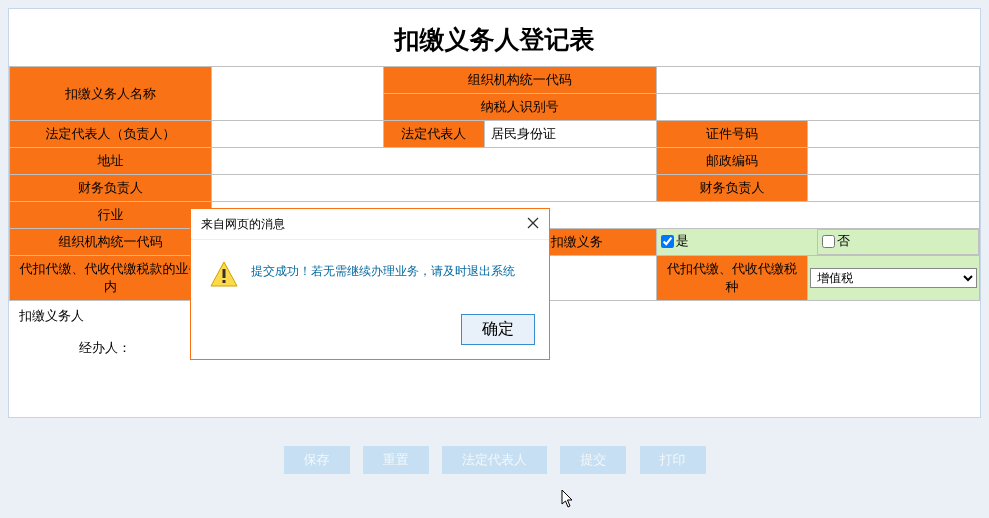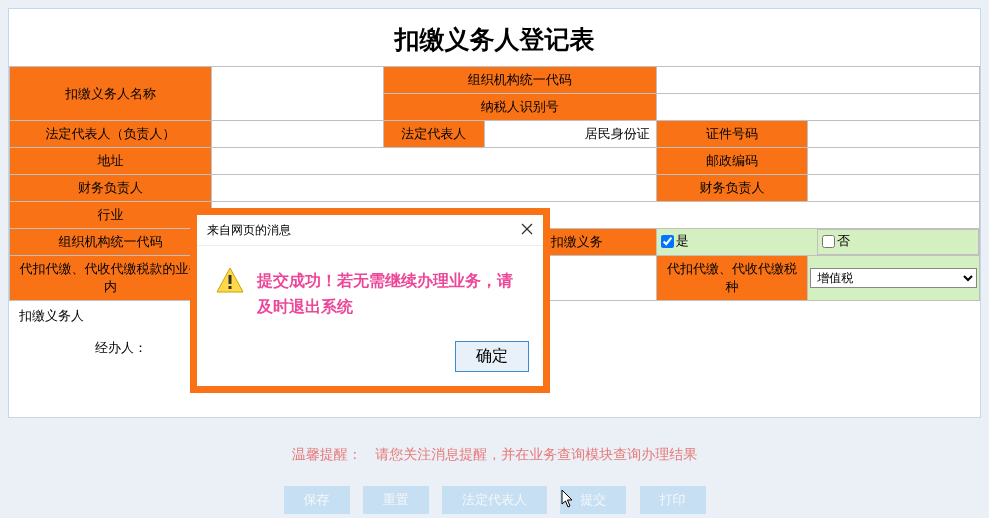--- a/index.html
+++ b/index.html
@@ -14,26 +14,26 @@
     .checkbox-wrap { display: inline-flex; align-items: center; }
     .checkbox-wrap input { margin-right: 2px; }
     .select { border: 1px solid #888; width: 100%; font-size: 12px; background: #fff; padding: 1px 2px; }
     .input-plain { border: none; background: transparent; color: #444; font-size: 13px; }
     .bottom-row { padding: 6px 10px; font-size: 13px; }
     .bottom-row span { display: inline-block; margin-right: 60px; }
     .footer { text-align: center; margin-top: 28px; }
     .tip { color: #e87878; font-size: 14px; margin-bottom: 22px; }
     .tip .lbl { color: #e87878; margin-right: 10px; }
     .btns button { background: #a9d2ef; border: none; color: #fff; padding: 5px 20px; margin: 0 5px; font-size: 13px; opacity: 0.55; cursor: pointer; }
-    .dialog { position: absolute; left: 190px; top: 208px; width: 360px; background: #fff; border: 7px solid #f97316; z-index: 100; }
+    .dialog { position: absolute; left: 190px; top: 208px; width: 360px; background: #fff; border: 1px solid #f97316; z-index: 100; }
     .dialog-title { padding: 6px 10px; font-size: 12px; border-bottom: 1px solid #eee; display: flex; justify-content: space-between; align-items: center; }
     .dialog-close { cursor: pointer; font-size: 16px; font-weight: 300; }
     .dialog-body { padding: 22px 18px 14px; display: flex; align-items: flex-start; }
     .warn-icon { margin-right: 12px; margin-top: -2px; }
-    .dialog-msg { font-size: 16px; color: #ec4899; line-height: 1.6; font-weight: bold; }
+    .dialog-msg { font-size: 12px; color: #0369a1; line-height: 1.6; }
     .dialog-footer { text-align: right; padding: 8px 14px 14px; }
     .dialog-ok { padding: 4px 20px; border: 1px solid #3a8ccc; background: #e8f1f9; font-size: 16px; cursor: pointer; }
     .cursor { position: absolute; left: 561px; top: 489px; z-index: 200; }
   </style>
 </head>
 <body>
 
 <div class="main-panel">
   <div class="title">扣缴义务人登记表</div>
   <table class="form">
@@ -45,21 +45,21 @@
       <td class="val" colspan="2"><span class="input-plain"></span></td>
     </tr>
     <tr>
       <td class="label" colspan="2">纳税人识别号</td>
       <td class="val" colspan="2"><span class="input-plain"></span></td>
     </tr>
     <tr>
       <td class="label">法定代表人（负责人）</td>
       <td class="val green"><span class="input-plain"></span></td>
       <td class="label" style="width:100px">法定代表人</td>
-      <td class="val green" style="width:170px;text-align:right">居民身份证</td>
+      <td class="val green" style="width:170px;text-align:left">居民身份证</td>
       <td class="label" style="width:150px">证件号码</td>
       <td class="val green" style="width:170px"><span class="input-plain"></span></td>
     </tr>
     <tr>
       <td class="label">地址</td>
       <td class="val green" colspan="3"><span class="input-plain"></span></td>
       <td class="label">邮政编码</td>
       <td class="val green"><span class="input-plain"></span></td>
     </tr>
     <tr>
@@ -104,30 +104,26 @@
       <td class="green" style="padding:2px">
         <select class="select">
           <option>增值税</option>
         </select>
       </td>
     </tr>
   </tbody>
     </table>
   <div class="bottom-row">
     <div style="margin-bottom:14px">扣缴义务人</div>
-    <span style="margin-left:76px">经办人：</span>
+    <span style="margin-left:60px">经办人：</span>
     <span>法定代</span>
   </div>
 </div>
 
 <div class="footer">
-  <div class="tip">
-    <span class="lbl">温馨提醒：</span>
-    <span>请您关注消息提醒，并在业务查询模块查询办理结果</span>
-  </div>
   <div class="btns">
     <button>保存</button>
     <button>重置</button>
     <button>法定代表人</button>
     <button>提交</button>
     <button>打印</button>
   </div>
 </div>
 
 <div class="dialog">

